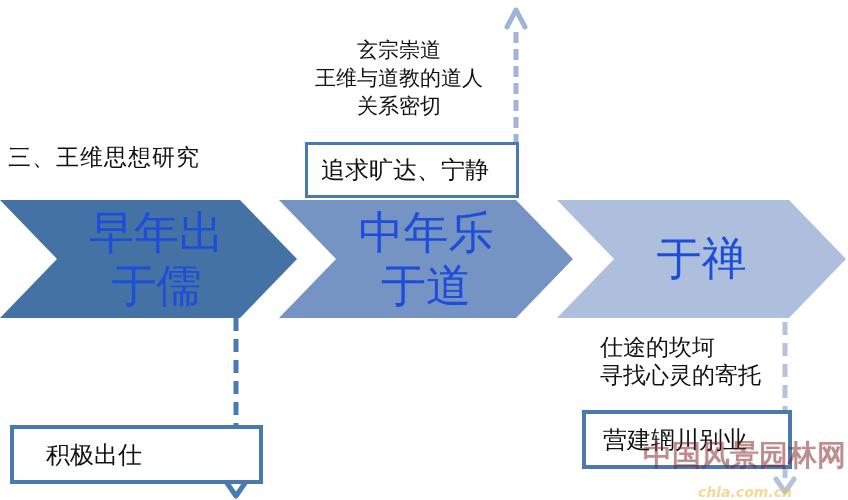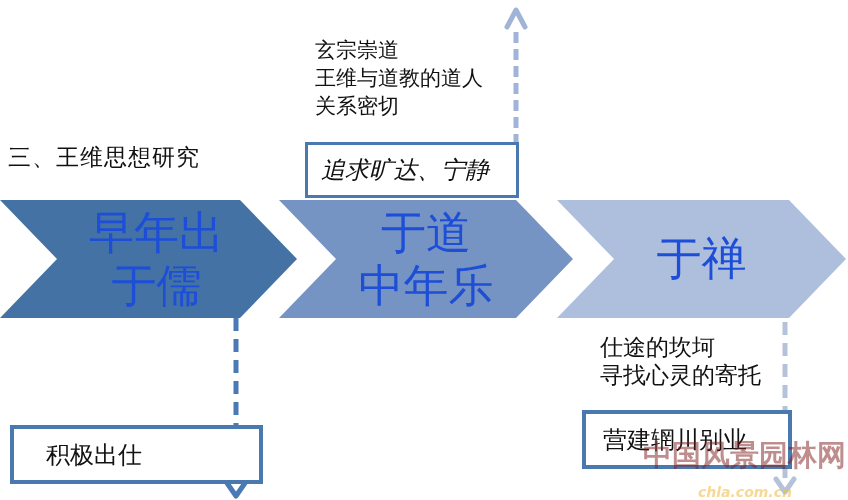--- a/index.html
+++ b/index.html
@@ -8,31 +8,31 @@
     width:848px;height:500px;
     background:#ffffff;
     overflow:hidden;
     font-family:"DejaVu Serif","Liberation Serif",serif;
     color:#111111;
   }
   .shapes{position:absolute;left:0;top:0;z-index:1;}
   .txt{position:absolute;z-index:3;white-space:nowrap;}
   .title{left:8px;top:142px;font-size:23px;letter-spacing:1px;line-height:30px;}
   .note{line-height:28px;}
-  .note-daoist{left:315px;top:36px;font-size:21px;}
+  .note-daoist{left:315px;top:36px;font-size:21px;text-align:center;}
   .note-confucian{left:24px;top:312px;font-size:24px;}
   .note-chan{left:600px;top:333px;font-size:23px;}
   .callout{
     position:absolute;z-index:3;
     display:flex;align-items:center;
     border-style:solid;
     background:#ffffff;
     font-size:24px;
   }
-  .callout-daoist{left:305px;top:142px;width:195px;height:50px;border-width:3px;padding-left:13px;font-style:italic;}
+  .callout-daoist{left:305px;top:142px;width:195px;height:50px;border-width:3px;padding-left:13px;}
   .callout-confucian{left:10px;top:425px;width:213px;height:51px;border-width:4px;padding-left:20px;}
   .callout-chan{left:582px;top:410px;width:185px;height:51px;border-width:4px;padding-left:17px;}
   .stage-label{
     position:absolute;z-index:2;top:199px;height:119px;
     display:flex;flex-direction:column;justify-content:center;align-items:center;
     color:#1d4ed8;font-size:45px;line-height:53px;text-align:center;
   }
   .stage-1{left:8px;width:297px;}
   .stage-2{left:279px;width:294px;}
   .stage-3{left:557px;width:289px;}
@@ -81,22 +81,22 @@
 
   <div class="callout callout-daoist" style="border-color: rgb(74, 121, 176);">
     <span>追求旷达、宁静</span>
   </div>
 
   <div class="stage-label stage-1">
     <div>早年出</div>
     <div>于儒</div>
   </div>
   <div class="stage-label stage-2">
+    <div>中年乐</div>
     <div>于道</div>
-    <div>中年乐</div>
   </div>
   <div class="stage-label stage-3">
     <div>于禅</div>
   </div>
 
 
   <div class="callout callout-confucian" style="border-color: rgb(74, 121, 176); padding-left: 32px;">
     <span>积极出仕</span>
   </div>
 

